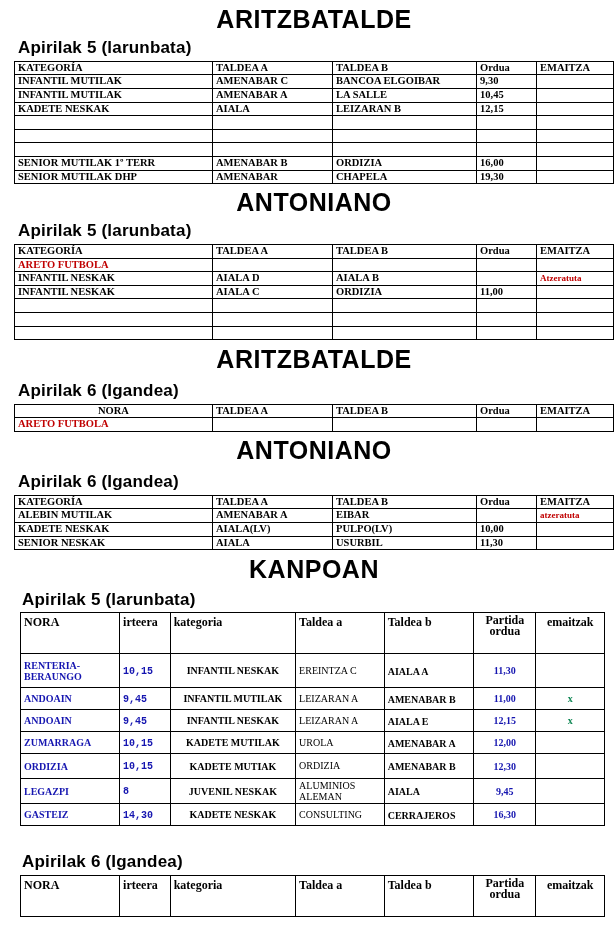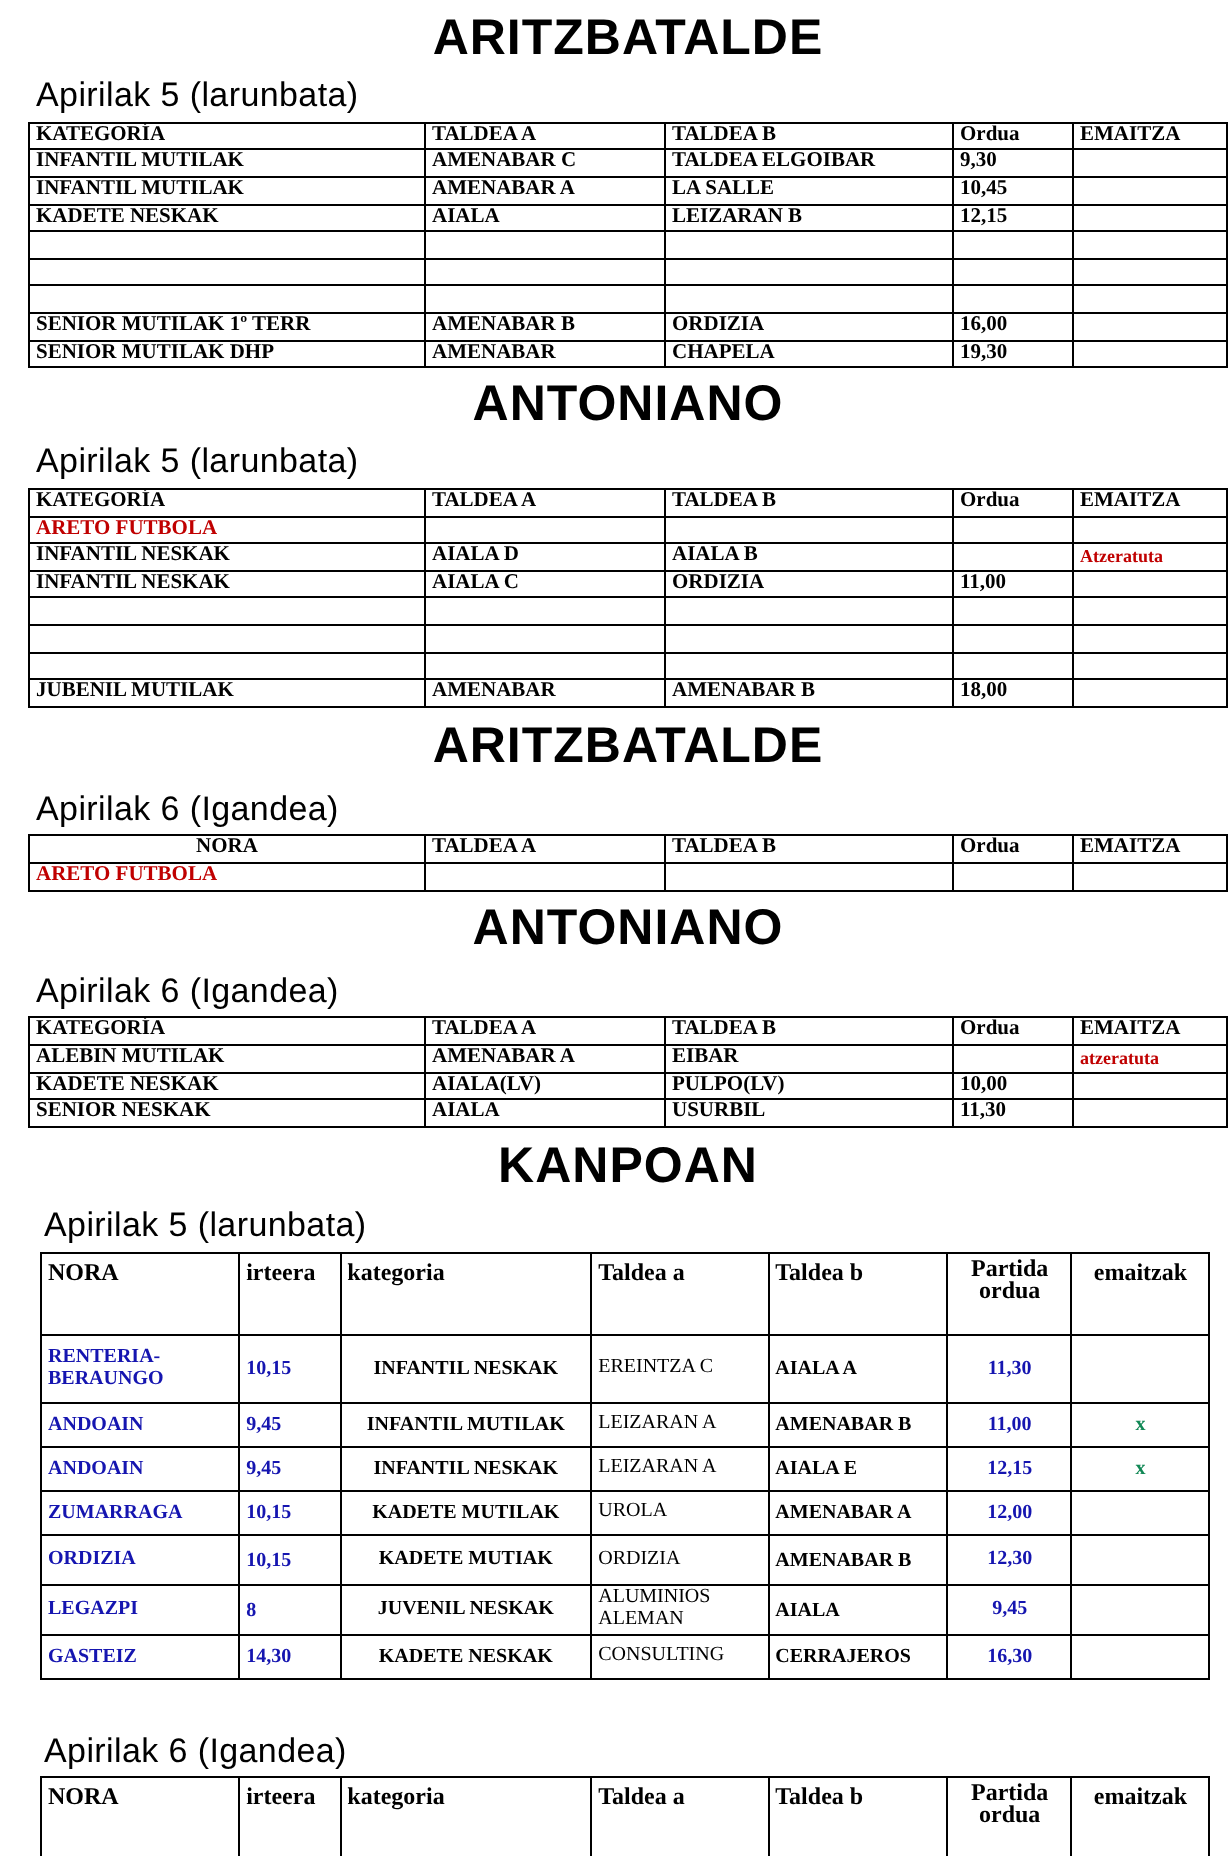--- a/index.html
+++ b/index.html
@@ -18,21 +18,21 @@
     font-weight:bold;
     font-size:25px;
     letter-spacing:0.5px;
     text-align:center;
     line-height:1.05;
     margin:0;
     padding-left:12px;
   }
   .day-title{
     font-family:"Liberation Sans", sans-serif;
-    font-weight:normal;
+    font-weight:bold;
     font-size:17px;
     letter-spacing:0.2px;
     margin:0;
     padding-left:18px;
     line-height:1.15;
   }
 
   
   table{
     border-collapse:collapse;
@@ -76,21 +76,21 @@
   .tbl-away .k6{width:58px;}
   .tbl-away thead td{
     font-size:12px;
     height:38px;
     vertical-align:top;
     padding-top:2px;
   }
   .tbl-away thead .ctr{text-align:center;}
   .tbl-away tbody td{height:20px;font-size:10px;}
   .nora{color:#1515B0;font-size:12.5px;font-weight:bold;}
-  .irt{color:#1515B0;font-size:9.5px;font-weight:bold;vertical-align:top;padding-top:1px;}
+  .irt{color:#1515B0;font-size:9.5px;font-weight:bold;vertical-align:top;padding-top:1px;font-family:Liberation Mono, monospace;}
   .kat{font-size:10px;font-weight:bold;text-align:center;}
   .ta{font-size:9.5px;font-weight:normal;vertical-align:bottom;padding-bottom:1px;}
   .tb{font-size:10px;font-weight:bold;vertical-align:top;padding-top:1px;}
   .hour{color:#1515B0;font-size:12px;font-weight:bold;text-align:center;}
   .xmark{color:#118855;font-size:9px;font-weight:bold;text-align:center;}
   .two-line{line-height:11px;white-space:normal;font-family:Liberation Serif, serif;}
   .tall{height:34px;}
   .mid{height:25px;}
 </style>
 </head>
@@ -105,21 +105,21 @@
         <tr class="hdr">
       <td class="c0">KATEGORÍA</td>
       <td class="c1">TALDEA A</td>
       <td class="c2">TALDEA B</td>
       <td class="c3">Ordua</td>
       <td class="c4">EMAITZA</td>
     </tr>
     <tr>
           <td>INFANTIL MUTILAK</td>
           <td>AMENABAR  C</td>
-          <td>TALDEA ELGOIBAR</td>
+          <td>BANCOA ELGOIBAR</td>
           <td>9,30</td>
           <td></td>
         </tr>
     <tr>
           <td>INFANTIL MUTILAK</td>
           <td>AMENABAR A</td>
           <td>LA SALLE</td>
           <td>10,45</td>
           <td></td>
         </tr>
@@ -214,27 +214,20 @@
           <td></td>
           <td></td>
         </tr>
     <tr>
           <td></td>
           <td></td>
           <td></td>
           <td></td>
           <td></td>
         </tr>
-    <tr>
-          <td>JUBENIL MUTILAK</td>
-          <td>AMENABAR</td>
-          <td>AMENABAR B</td>
-          <td>18,00</td>
-          <td></td>
-        </tr>
   </tbody>
     </table>
 
   <div class="venue-title" style="margin-top:6px;">ARITZBATALDE</div>
   <div class="day-title" style="margin-top:9px;margin-bottom:3px;">Apirilak 6 (Igandea)</div>
   <table class="tbl-home">
     <tbody>
         <tr class="hdr">
       <td class="c0 ctr">NORA</td>
       <td class="c1">TALDEA A</td>

